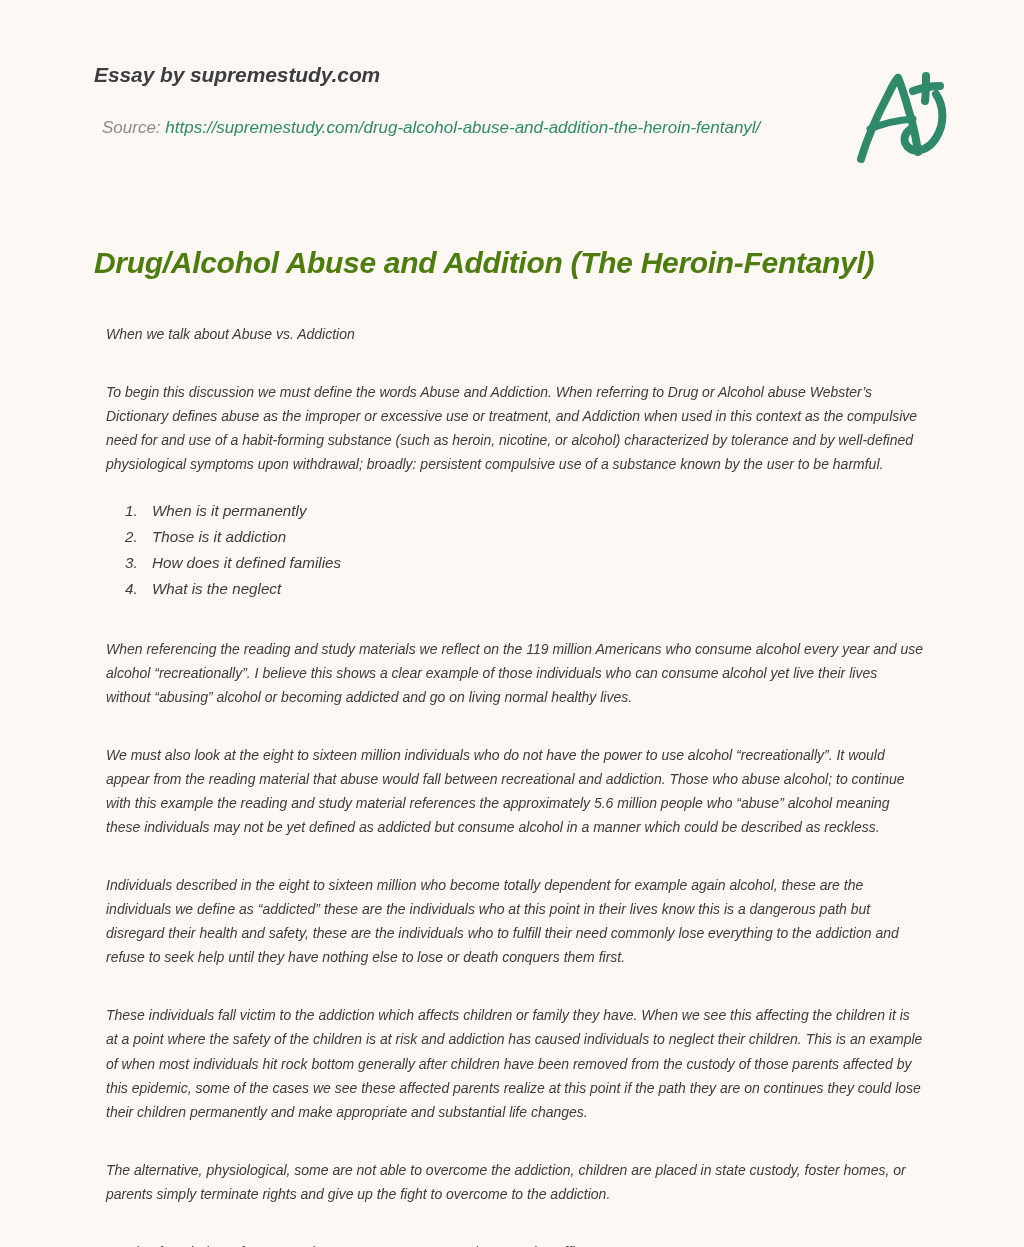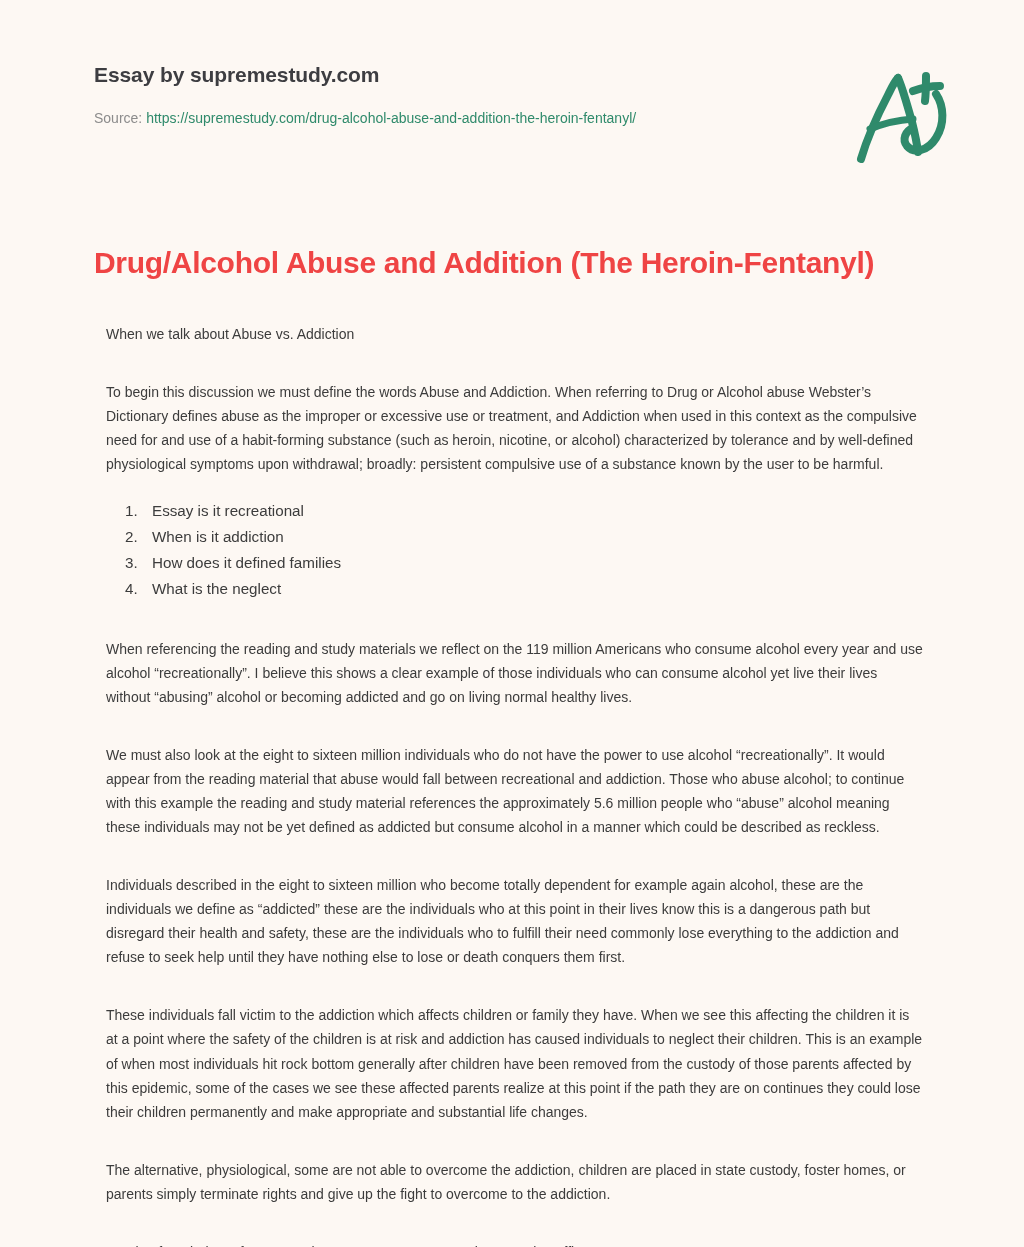--- a/index.html
+++ b/index.html
@@ -12,42 +12,43 @@
     background: #fdf8f3;
     font-family: "Liberation Sans", "DejaVu Sans", sans-serif;
     color: #3a3a3a;
     overflow: hidden;
   }
   .page {
     position: relative;
     width: 1024px;
     height: 1195px;
     box-sizing: border-box;
+    font-style: italic;
   }
 
   
   .header {
     position: absolute;
     top: 62px;
     left: 94px;
     right: 72px;
     height: 120px;
   }
   .brand-line {
     font-size: 21px;
     font-weight: bold;
     color: #3d3d41;
     letter-spacing: -0.1px;
     line-height: 1.2;
     margin: 0;
   }
   .source-line {
-    margin: 0;
+    margin: 8px;
     padding-top: 22px;
-    font-size: 14px;
+    font-size: 17px;
     color: #8c8c8c;
     line-height: 1.3;
     white-space: nowrap;
   }
   .source-label {
     color: #8c8c8c;
   }
   .source-url {
     color: #2f8a6b;
     text-decoration: none;
@@ -73,21 +74,21 @@
     position: absolute;
     top: 245px;
     left: 94px;
     width: 842px;
   }
   .article-title {
     margin: 0 0 0 0;
     font-size: 30px;
     line-height: 1.22;
     font-weight: bold;
-    color: #ef4444;
+    color: #4d7c0f;
     letter-spacing: -0.3px;
   }
   .body-text p {
     margin: 12px;
     padding-top: 22px;
     font-size: 14px;
     line-height: 1.72;
     color: #3c3c3c;
   }
   .body-text p.first-para {
@@ -139,22 +140,22 @@
   </div>
 
   <div class="article">
     <h1 class="article-title">Drug/Alcohol Abuse and Addition (The Heroin-Fentanyl)</h1>
 
     <div class="body-text">
       <p class="first-para">When we talk about Abuse vs. Addiction</p>
       <p>To begin this discussion we must define the words Abuse and Addiction. When referring to Drug or Alcohol abuse Webster’s Dictionary defines abuse as the improper or excessive use or treatment, and Addiction when used in this context as the compulsive need for and use of a habit-forming substance (such as heroin, nicotine, or alcohol) characterized by tolerance and by well-defined physiological symptoms upon withdrawal; broadly: persistent compulsive use of a substance known by the user to be harmful.</p>
 
       <ol class="body-list">
-        <li>Essay is it recreational</li>
-        <li>When is it addiction</li>
+        <li>When is it permanently</li>
+        <li>Those is it addiction</li>
         <li>How does it defined families</li>
         <li>What is the neglect</li>
       </ol>
 
       <p>When referencing the reading and study materials we reflect on the 119 million Americans who consume alcohol every year and use alcohol “recreationally”. I believe this shows a clear example of those individuals who can consume alcohol yet live their lives without “abusing” alcohol or becoming addicted and go on living normal healthy lives.</p>
       <p>We must also look at the eight to sixteen million individuals who do not have the power to use alcohol “recreationally”. It would appear from the reading material that abuse would fall between recreational and addiction. Those who abuse alcohol; to continue with this example the reading and study material references the approximately 5.6 million people who “abuse” alcohol meaning these individuals may not be yet defined as addicted but consume alcohol in a manner which could be described as reckless.</p>
       <p>Individuals described in the eight to sixteen million who become totally dependent for example again alcohol, these are the individuals we define as “addicted” these are the individuals who at this point in their lives know this is a dangerous path but disregard their health and safety, these are the individuals who to fulfill their need commonly lose everything to the addiction and refuse to seek help until they have nothing else to lose or death conquers them first.</p>
       <p>These individuals fall victim to the addiction which affects children or family they have. When we see this affecting the children it is at a point where the safety of the children is at risk and addiction has caused individuals to neglect their children. This is an example of when most individuals hit rock bottom generally after children have been removed from the custody of those parents affected by this epidemic, some of the cases we see these affected parents realize at this point if the path they are on continues they could lose their children permanently and make appropriate and substantial life changes.</p>
       <p>The alternative, physiological, some are not able to overcome the addiction, children are placed in state custody, foster homes, or parents simply terminate rights and give up the fight to overcome to the addiction.</p>
       <p>Coming from being a former employee at a county prosecuting attorning office</p>

